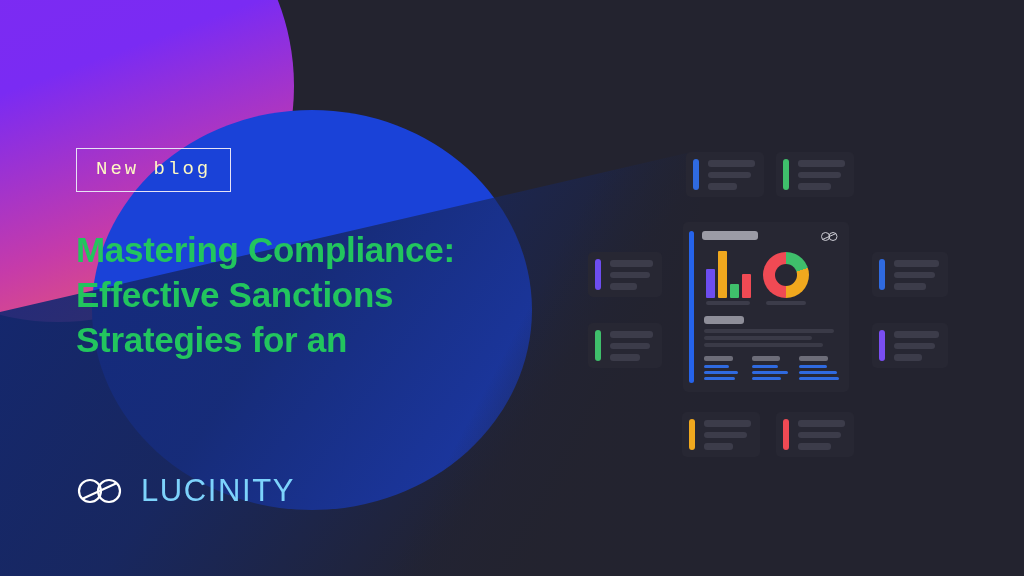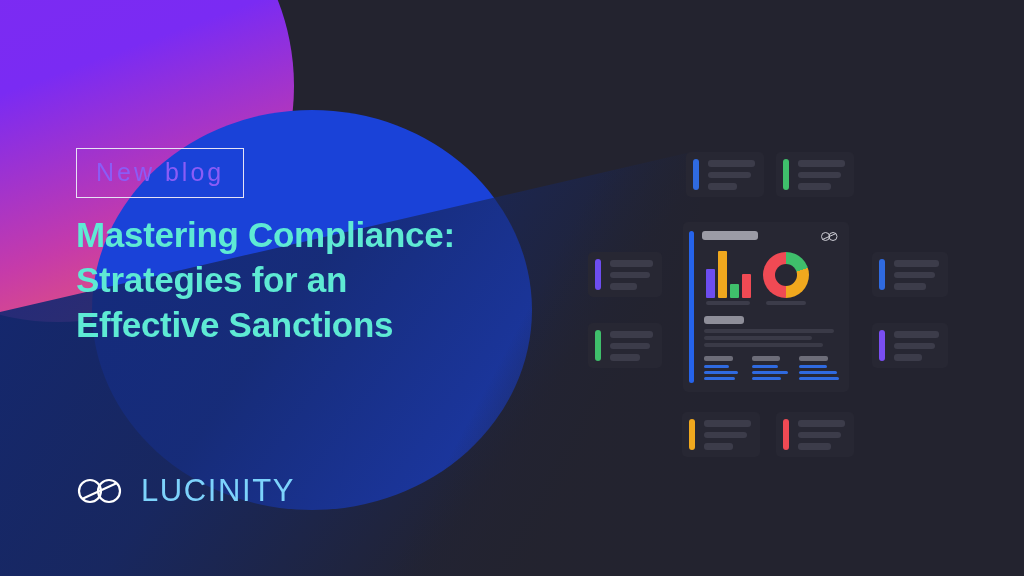--- a/index.html
+++ b/index.html
@@ -45,30 +45,31 @@
     position:absolute;
     left:0; top:0; width:1024px; height:576px;
     background:linear-gradient(118deg, rgba(35,35,47,0) 0%, rgba(35,35,47,0) 52%, rgba(35,35,47,.96) 62%, #23232f 100%);
   }
 
   
   .content{ position:absolute; left:76px; top:148px; width:520px; z-index:6; }
   .badge{
     display:inline-block;
     border:1.5px solid #e6e3f5;
-    color:#8b5cf6;
-    font-size:25px;
+    color:#fef9c3;
+    font-size:19px;
     letter-spacing:3px;
     padding:11px 19px 12px 19px;
     line-height:1;
     font-weight:400;
+    font-family:Liberation Mono, monospace;
   }
   .headline{
-    margin-top:15px;
-    color:#5eead4;
+    margin-top:36px;
+    color:#22c55e;
     font-size:35px;
     font-weight:bold;
     line-height:1.28;
     letter-spacing:-0.3px;
   }
 
   
   .logo{ position:absolute; left:76px; top:473px; display:flex; align-items:center; gap:15px; z-index:6; }
   .logo-mark{ width:50px; height:28px; }
   .logo-text{
@@ -138,22 +139,22 @@
   <div class="bg-purple-circle"></div>
   <div class="bg-blue-bubble"></div>
   <div class="bg-blue-tail"></div>
   <div class="bg-blue-veil"></div>
   <div class="bg-dark-wedge"></div>
 
   <div class="content">
     <div class="badge">New blog</div>
     <div class="headline">
       <div>Mastering Compliance:</div>
+      <div>Effective Sanctions</div>
       <div>Strategies for an</div>
-      <div>Effective Sanctions</div>
     </div>
   </div>
 
   <div class="logo">
     <svg class="logo-mark" viewBox="0 0 50 28">
       <circle cx="14" cy="14" r="11" fill="none" stroke="#ffffff" stroke-width="2.2"></circle>
       <circle cx="33" cy="14" r="11" fill="none" stroke="#ffffff" stroke-width="2.2"></circle>
       <path d="M6 22 L41 6" stroke="#ffffff" stroke-width="2.2" fill="none"></path>
     </svg>
     <div class="logo-text">LUCINITY</div>

